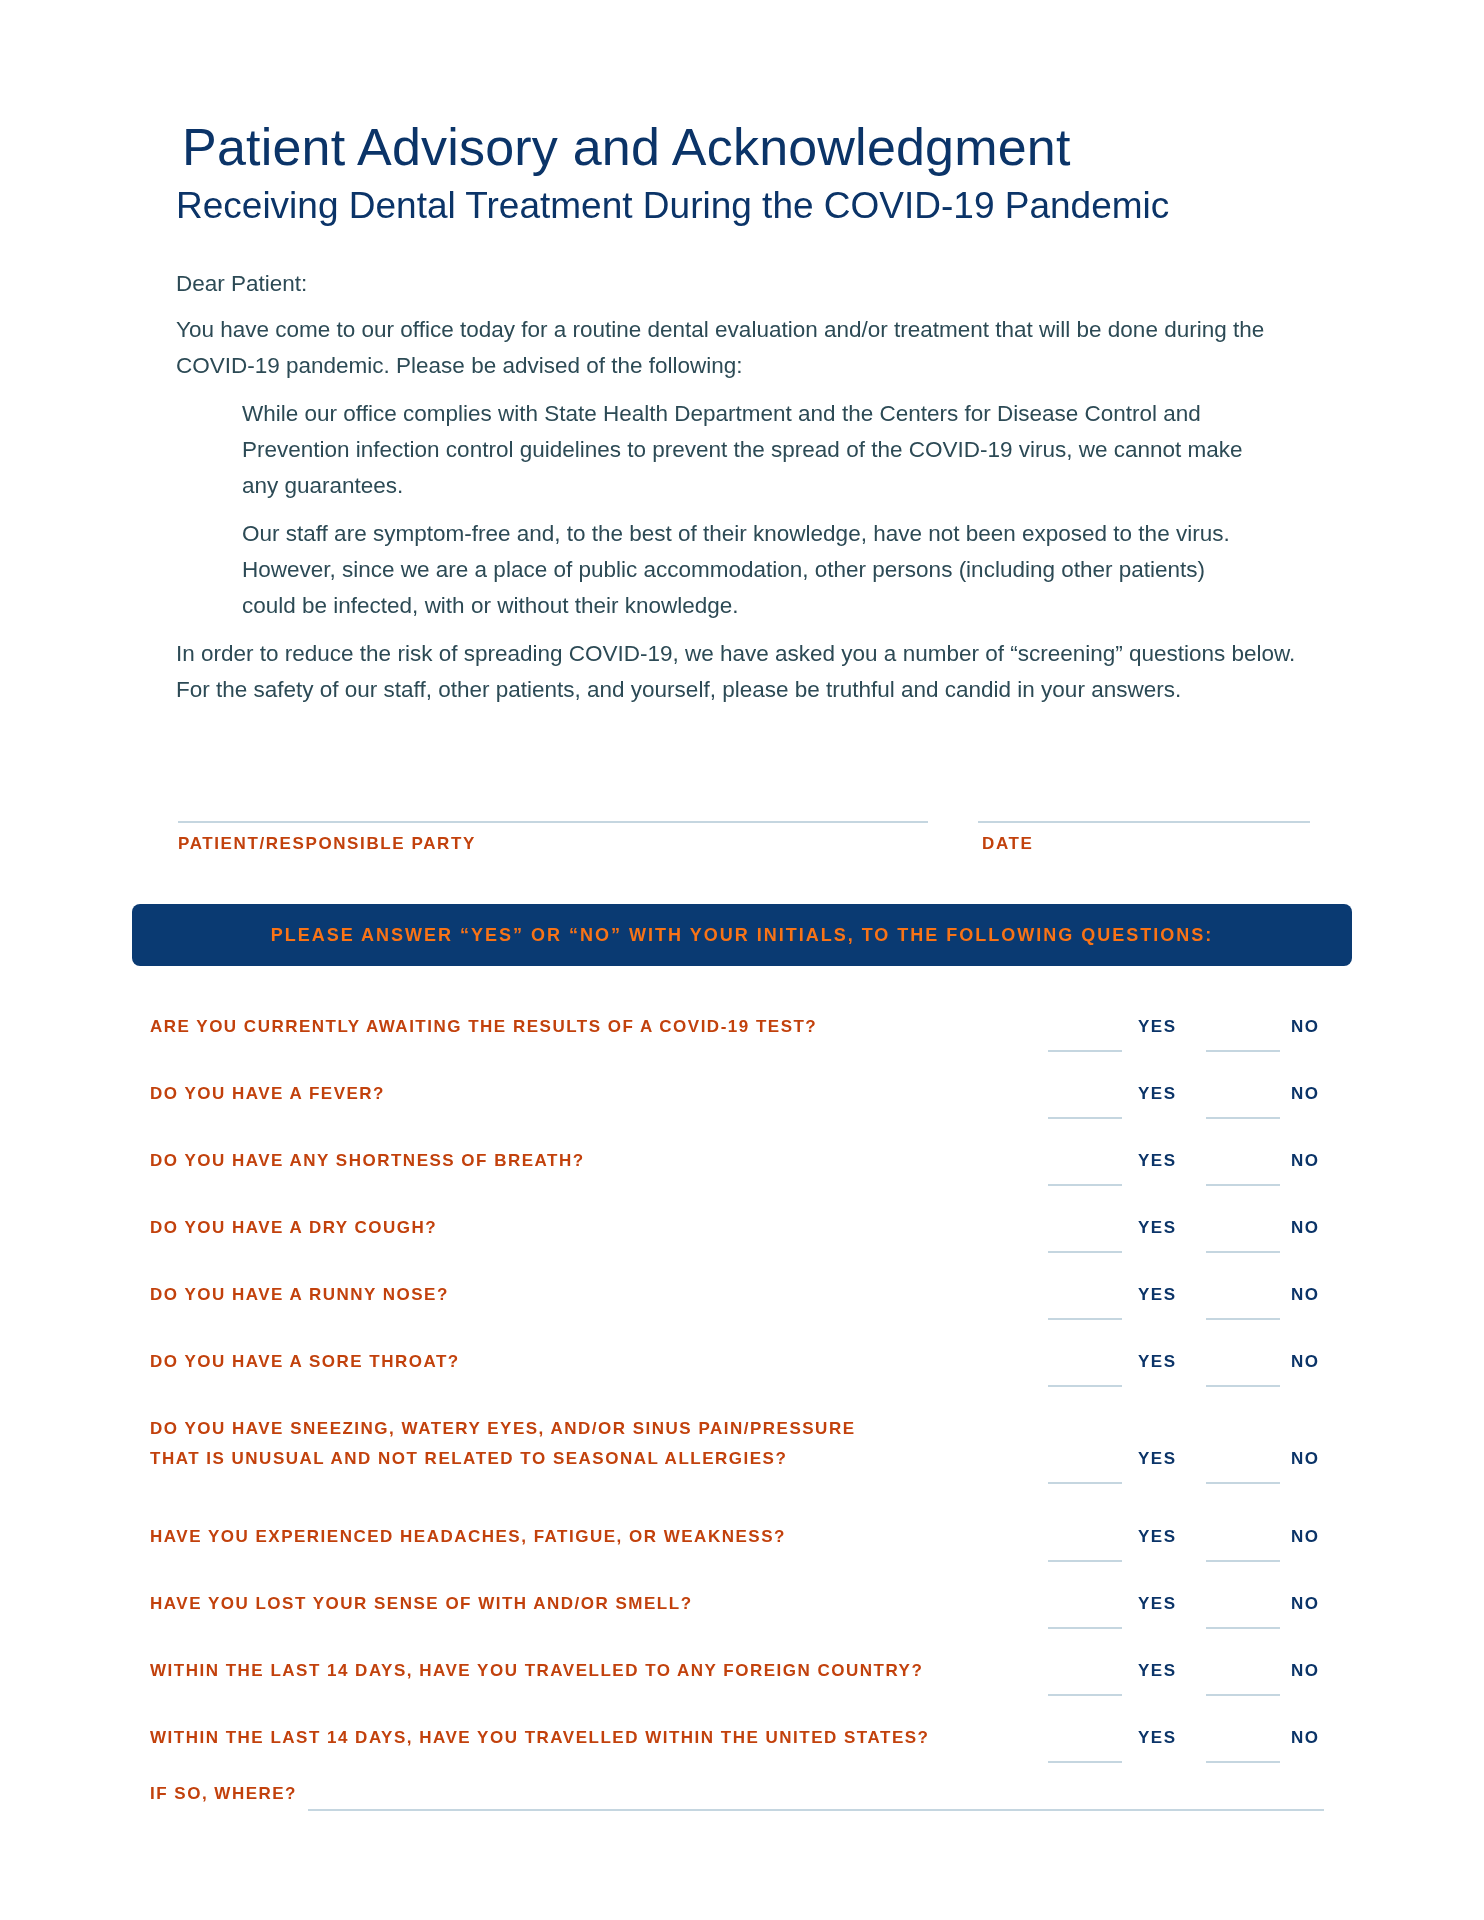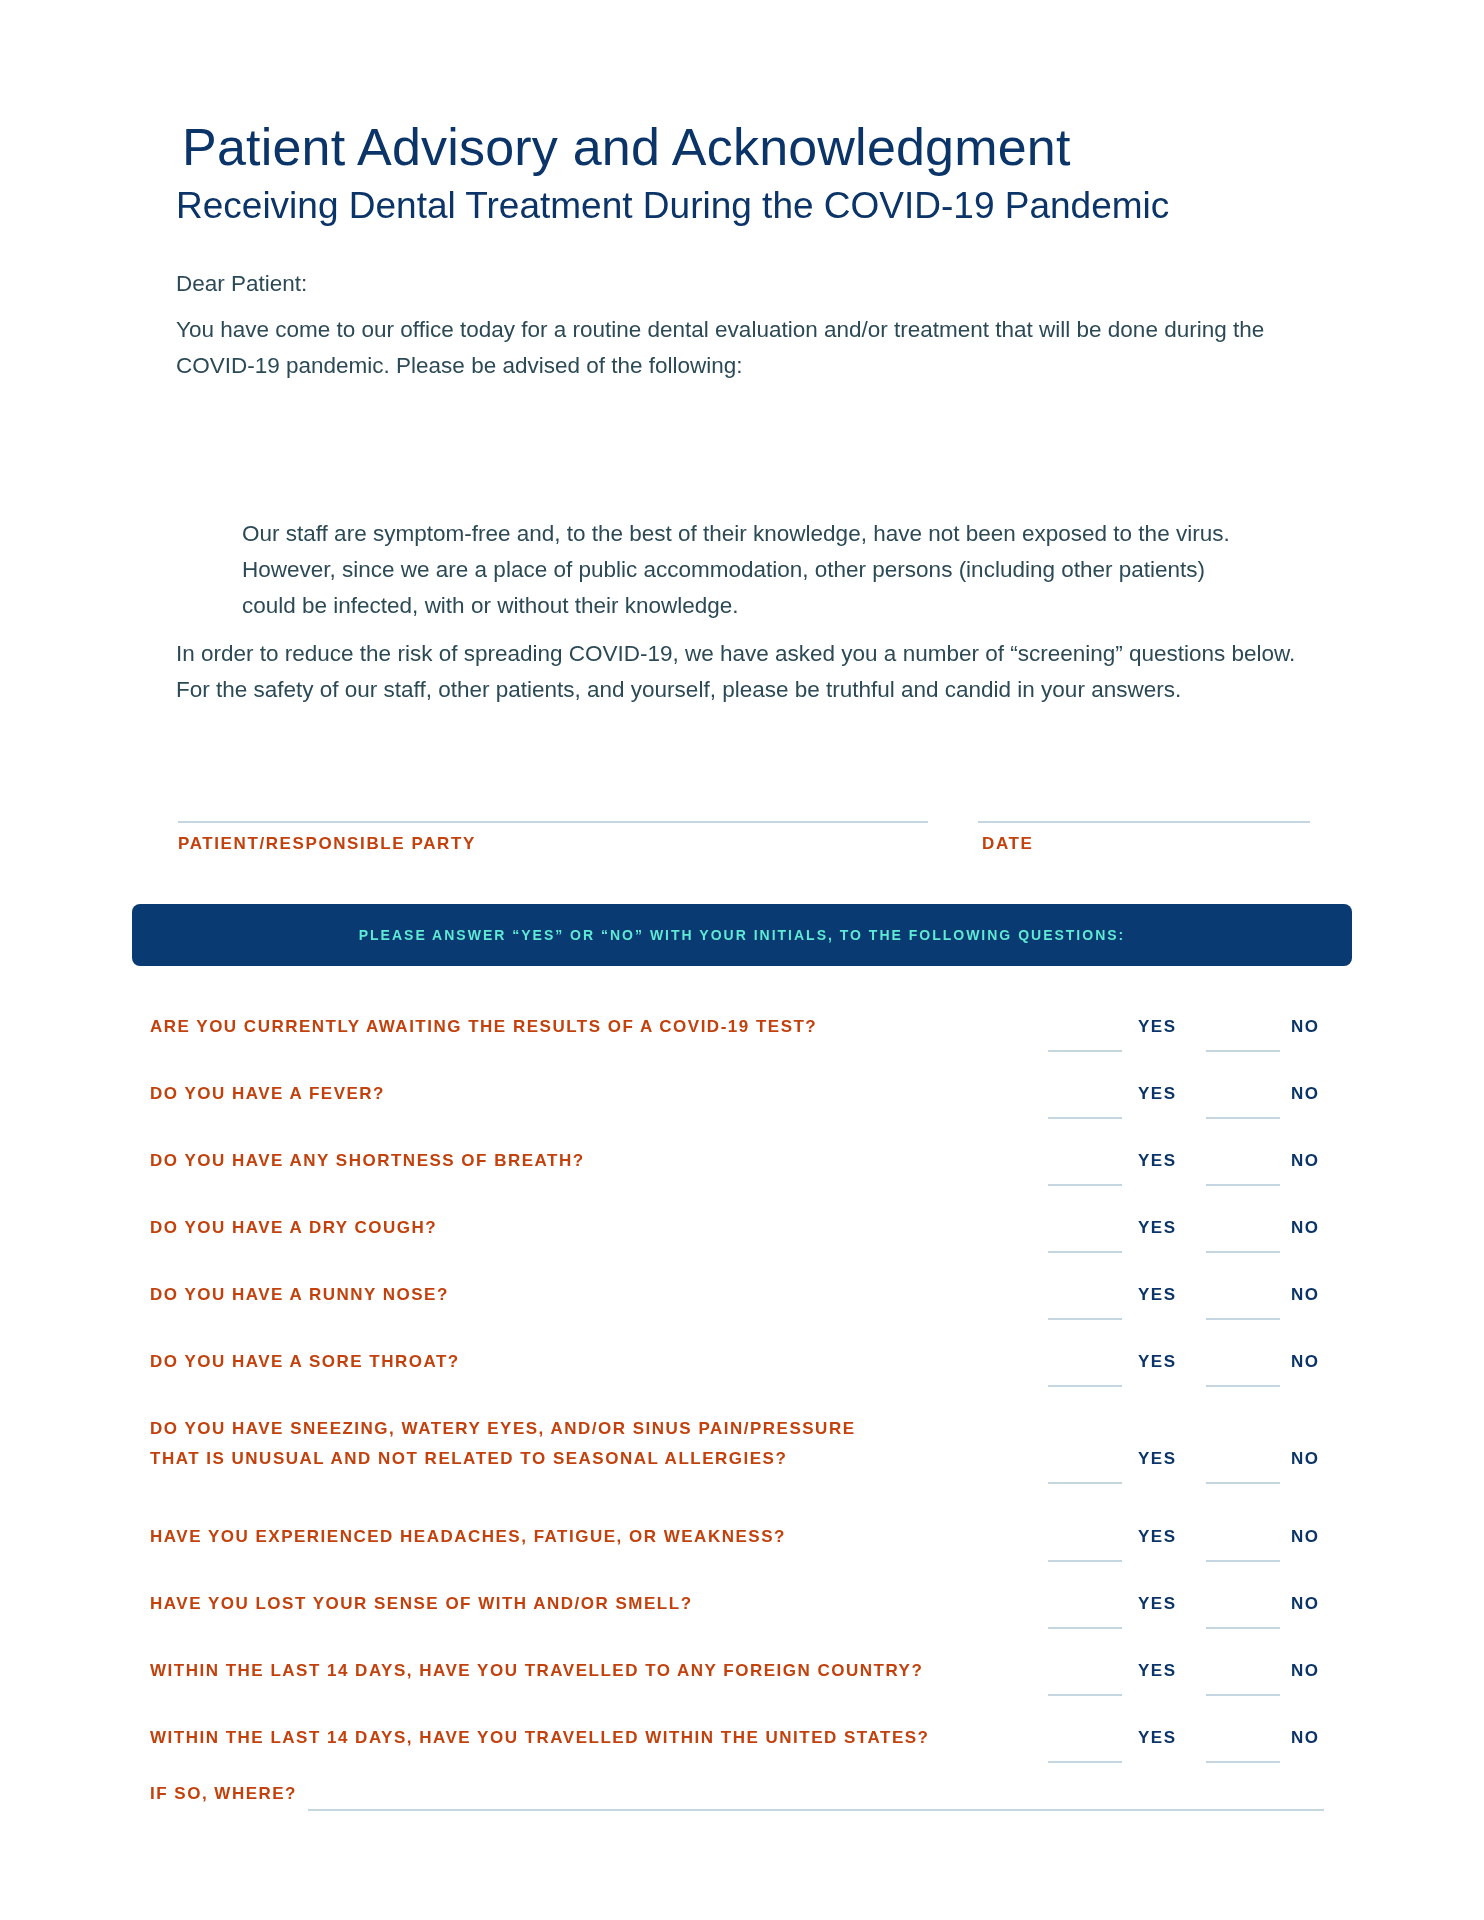--- a/index.html
+++ b/index.html
@@ -16,38 +16,39 @@
                line-height: 36px; margin: 0; }
   .indent { left: 242px; width: 1020px; }
 
   .sig-line { position: absolute; height: 2px; background: #c5d6e0; }
   .field-label { position: absolute; font-size: 17px; font-weight: 700; color: #c2410c;
                  letter-spacing: 1.6px; }
 
   .banner { position: absolute; left: 132px; top: 904px; width: 1220px; height: 62px;
             background: #0a3a72; border-radius: 8px; display: flex; align-items: center;
             justify-content: center; }
-  .banner span { color: #5eead4; font-size: 14px; font-weight: 700; letter-spacing: 2px; }
+  .banner span { color: #f97316; font-size: 18px; font-weight: 700; letter-spacing: 2px; }
 
   .q-row { position: absolute; left: 150px; width: 1180px; }
   .q-text { font-size: 17px; font-weight: 700; color: #c2410c; letter-spacing: 1.5px; line-height: 30px; }
   .ans { position: absolute; top: 0; height: 30px; }
   .ans .blank { position: absolute; bottom: -10px; width: 74px; height: 2px; background: #c5d6e0; }
   .ans .lbl { position: absolute; font-size: 17px; font-weight: 700; color: #0b3468;
               letter-spacing: 1.5px; line-height: 30px; }
 </style>
 </head>
 <body>
 
 <div class="page">
   <h1 class="title">Patient Advisory and Acknowledgment</h1>
   <h2 class="subtitle">Receiving Dental Treatment During the COVID-19 Pandemic</h2>
 
   <p class="body-text" style="top:266px;">Dear Patient:</p>
   <p class="body-text" style="top:312px;">You have come to our office today for a routine dental evaluation and/or treatment that will be done during the COVID-19 pandemic. Please be advised of the following:</p>
+  <p class="body-text indent" style="top:396px;">While our office complies with State Health Department and the Centers for Disease Control and Prevention infection control guidelines to prevent the spread of the COVID-19 virus, we cannot make any guarantees.</p>
   <p class="body-text indent" style="top:516px;">Our staff are symptom-free and, to the best of their knowledge, have not been exposed to the virus. However, since we are a place of public accommodation, other persons (including other patients) could be infected, with or without their knowledge.</p>
   <p class="body-text" style="top:636px;">In order to reduce the risk of spreading COVID-19, we have asked you a number of “screening” questions below. For the safety of our staff, other patients, and yourself, please be truthful and candid in your answers.</p>
 
   <div class="sig-line" style="left:178px; top:821px; width:750px;"></div>
   <div class="sig-line" style="left:978px; top:821px; width:332px;"></div>
   <div class="field-label" style="left:178px; top:834px;">PATIENT/RESPONSIBLE PARTY</div>
   <div class="field-label" style="left:982px; top:834px;">DATE</div>
 
   <div class="banner">
     <span>PLEASE ANSWER “YES” OR “NO” WITH YOUR INITIALS, TO THE FOLLOWING QUESTIONS:</span>

